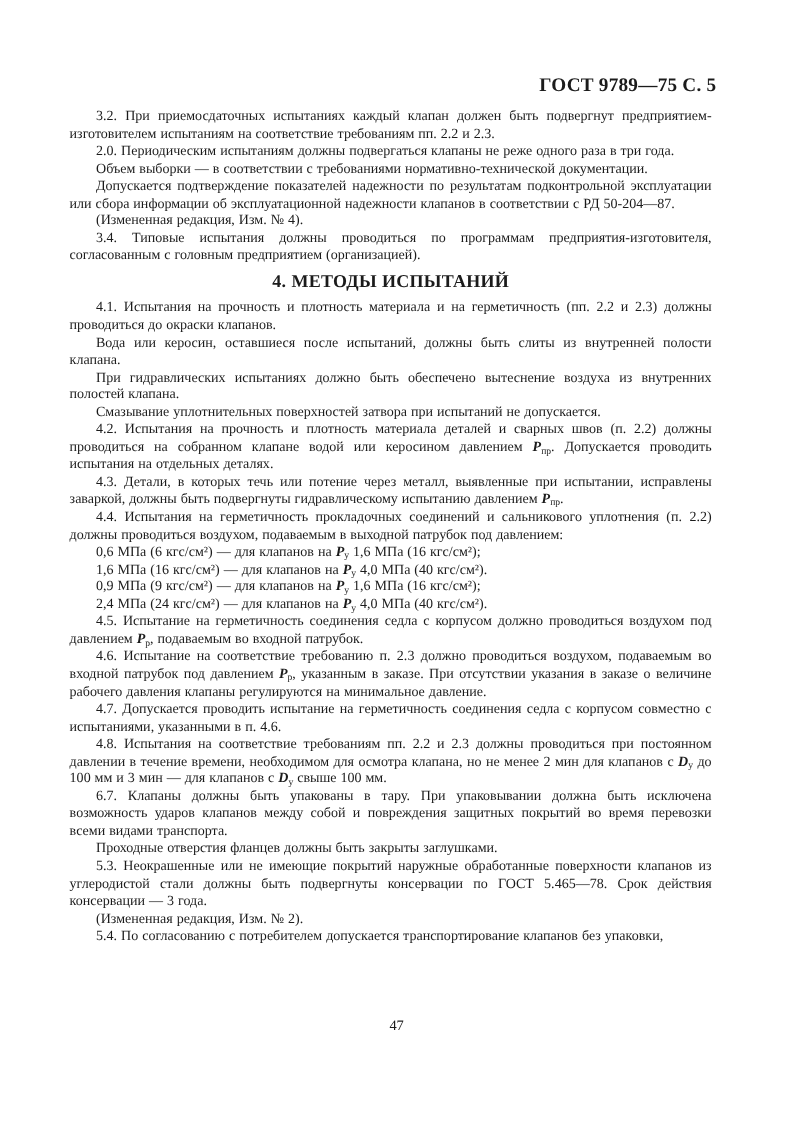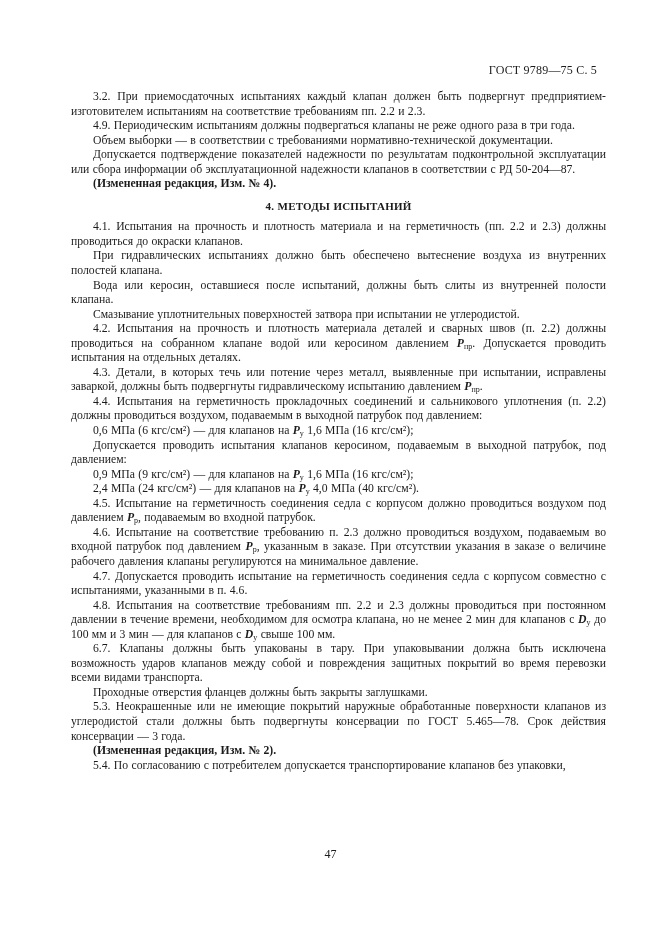--- a/index.html
+++ b/index.html
@@ -15,47 +15,47 @@
     font-family: "Liberation Serif", "DejaVu Serif", serif;
     color: #1b1b1b;
     overflow: hidden;
   }
   .running-header {
     position: absolute;
     top: 63px;
     left: 63px;
     right: 64px;
     text-align: right;
-    font-size: 12px;
-    font-weight: 400;
+    font-size: 16px;
+    font-weight: 700;
     letter-spacing: 0.2px;
     white-space: nowrap;
   }
   .body-text {
     position: absolute;
     top: 90px;
-    left: 71px;
+    left: 58px;
     width: 535px;
   }
   .body-text p {
     margin: 0;
     font-size: 11.7px;
     line-height: 14.55px;
     text-align: justify;
     text-indent: 22px;
     word-spacing: 0.4px;
   }
   .body-text p.bold {
-    font-weight: 700;
+    font-weight: 400;
   }
   .body-text p.h {
     text-align: center;
     text-indent: 0;
     font-weight: 700;
-    font-size: 11px;
+    font-size: 15px;
     margin: 7px 0 7px 0;
     letter-spacing: 0.2px;
   }
   .body-text .var {
     font-style: italic;
     font-weight: 700;
     font-size: 11.7px;
   }
   .body-text sub {
     font-size: 8px;
@@ -73,34 +73,35 @@
 </style>
 </head>
 <body>
 
 <div class="page">
   <div class="running-header">
     <span>ГОСТ 9789—75 С. 5</span>
   </div>
   <div class="body-text">
       <p class="p"><span>3.2. При приемосдаточных испытаниях каждый клапан должен быть подвергнут предприятием-изготовителем испытаниям на соответствие требованиям пп. 2.2 и 2.3.</span></p>
-      <p class="p"><span>4.9. Периодическим испытаниям должны подвергаться клапаны не реже одного раза в три года.</span></p>
+      <p class="p"><span>2.0. Периодическим испытаниям должны подвергаться клапаны не реже одного раза в три года.</span></p>
       <p class="p"><span>Объем выборки — в соответствии с требованиями нормативно-технической документации.</span></p>
       <p class="p"><span>Допускается подтверждение показателей надежности по результатам подконтрольной эксплуатации или сбора информации об эксплуатационной надежности клапанов в соответствии с РД 50-204—87.</span></p>
       <p class="bold"><span>(Измененная редакция, Изм. № 4).</span></p>
+      <p class="p"><span>3.4. Типовые испытания должны проводиться по программам предприятия-изготовителя, согласованным с головным предприятием (организацией).</span></p>
       <p class="h"><span>4. МЕТОДЫ ИСПЫТАНИЙ</span></p>
       <p class="p"><span>4.1. Испытания на прочность и плотность материала и на герметичность (пп. 2.2 и 2.3) должны проводиться до окраски клапанов.</span></p>
+      <p class="p"><span>Вода или керосин, оставшиеся после испытаний, должны быть слиты из внутренней полости клапана.</span></p>
       <p class="p"><span>При гидравлических испытаниях должно быть обеспечено вытеснение воздуха из внутренних полостей клапана.</span></p>
-      <p class="p"><span>Вода или керосин, оставшиеся после испытаний, должны быть слиты из внутренней полости клапана.</span></p>
-      <p class="p"><span>Смазывание уплотнительных поверхностей затвора при испытании не углеродистой.</span></p>
+      <p class="p"><span>Смазывание уплотнительных поверхностей затвора при испытаний не допускается.</span></p>
       <p class="p"><span>4.2. Испытания на прочность и плотность материала деталей и сварных швов (п. 2.2) должны проводиться на собранном клапане водой или керосином давлением </span><span class="var">Р</span><sub>пр</sub><span>. Допускается проводить испытания на отдельных деталях.</span></p>
       <p class="p"><span>4.3. Детали, в которых течь или потение через металл, выявленные при испытании, исправлены заваркой, должны быть подвергнуты гидравлическому испытанию давлением </span><span class="var">Р</span><sub>пр</sub><span>.</span></p>
       <p class="p"><span>4.4. Испытания на герметичность прокладочных соединений и сальникового уплотнения (п. 2.2) должны проводиться воздухом, подаваемым в выходной патрубок под давлением:</span></p>
       <p class="p"><span>0,6 МПа (6 кгс/см²) — для клапанов на </span><span class="var">Р</span><sub>у</sub><span> 1,6 МПа (16 кгс/см²);</span></p>
-      <p class="p"><span>Допускается проводить испытания клапанов керосином, подаваемым в выходной патрубок, под давлением:</span></p>
+      <p class="p"><span>1,6 МПа (16 кгс/см²) — для клапанов на </span><span class="var">Р</span><sub>у</sub><span> 4,0 МПа (40 кгс/см²).</span></p>
       <p class="p"><span>0,9 МПа (9 кгс/см²) — для клапанов на </span><span class="var">Р</span><sub>у</sub><span> 1,6 МПа (16 кгс/см²);</span></p>
       <p class="p"><span>2,4 МПа (24 кгс/см²) — для клапанов на </span><span class="var">Р</span><sub>у</sub><span> 4,0 МПа (40 кгс/см²).</span></p>
       <p class="p"><span>4.5. Испытание на герметичность соединения седла с корпусом должно проводиться воздухом под давлением </span><span class="var">Р</span><sub>р</sub><span>, подаваемым во входной патрубок.</span></p>
       <p class="p"><span>4.6. Испытание на соответствие требованию п. 2.3 должно проводиться воздухом, подаваемым во входной патрубок под давлением </span><span class="var">Р</span><sub>р</sub><span>, указанным в заказе. При отсутствии указания в заказе о величине рабочего давления клапаны регулируются на минимальное давление.</span></p>
       <p class="p"><span>4.7. Допускается проводить испытание на герметичность соединения седла с корпусом совместно с испытаниями, указанными в п. 4.6.</span></p>
       <p class="p"><span>4.8. Испытания на соответствие требованиям пп. 2.2 и 2.3 должны проводиться при постоянном давлении в течение времени, необходимом для осмотра клапана, но не менее 2 мин для клапанов с </span><span class="var">D</span><sub>у</sub><span> до 100 мм и 3 мин — для клапанов с </span><span class="var">D</span><sub>у</sub><span> свыше 100 мм.</span></p>
       <p class="p"><span>6.7. Клапаны должны быть упакованы в тару. При упаковывании должна быть исключена возможность ударов клапанов между собой и повреждения защитных покрытий во время перевозки всеми видами транспорта.</span></p>
       <p class="p"><span>Проходные отверстия фланцев должны быть закрыты заглушками.</span></p>
       <p class="p"><span>5.3. Неокрашенные или не имеющие покрытий наружные обработанные поверхности клапанов из углеродистой стали должны быть подвергнуты консервации по ГОСТ 5.465—78. Срок действия консервации — 3 года.</span></p>
       <p class="bold"><span>(Измененная редакция, Изм. № 2).</span></p>

